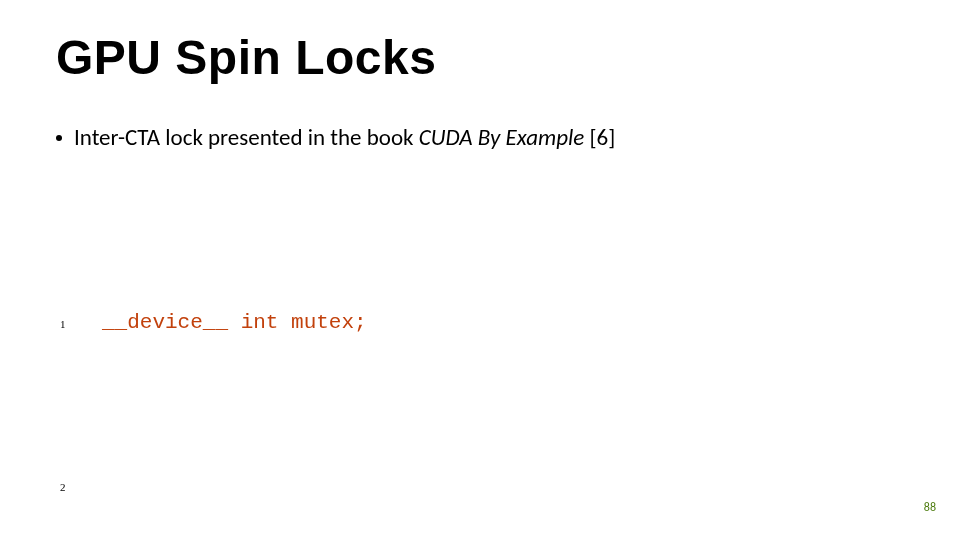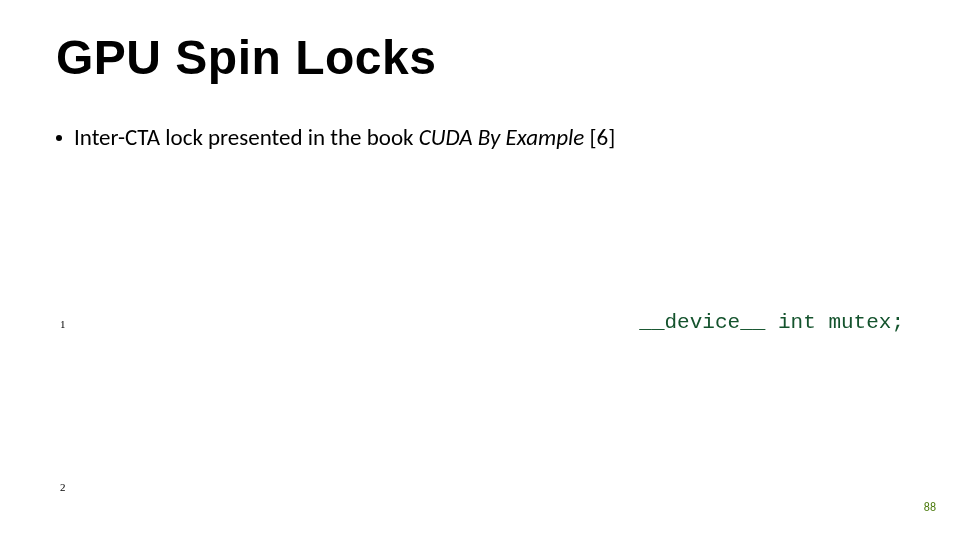--- a/index.html
+++ b/index.html
@@ -62,21 +62,21 @@
     width: 30px;
     text-align: left;
     flex: none;
     padding-top: 7px;
     padding-left: 4px;
   }
   .code-text {
     flex: 1;
     padding-left: 12px;
   }
-  .dimmed { color: #14532d; text-align: right; }   
+  .dimmed { color: #c2410c; }   
   .page-num {
     position: absolute;
     right: 24px;
     bottom: 26px;
     font-size: 12px;
     color: #4d7c0f;
     font-family: "Calibri", "Segoe UI", sans-serif;
   }
 </style>
 </head>

